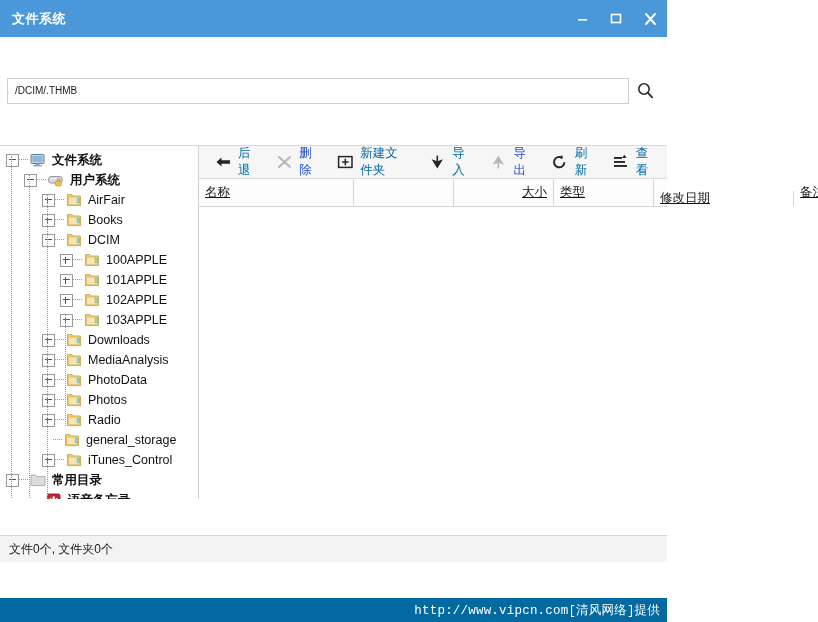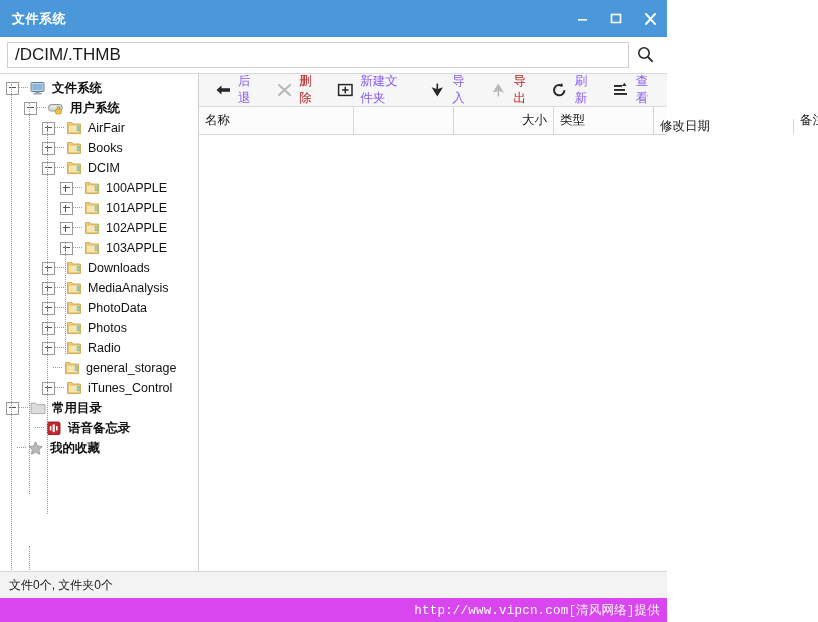--- a/index.html
+++ b/index.html
@@ -7,21 +7,21 @@
     width: 818px; height: 622px;
     overflow: hidden;
     background: #ffffff;
     font-family: "Liberation Sans", "DejaVu Sans", sans-serif;
     -webkit-font-smoothing: antialiased;
   }
   .app {
     position: relative;
     width: 667px; height: 622px;
     background: #ffffff;
-    display: flex; flex-direction: column;
+    display: flex; flex-direction: column; gap: 36px;
   }
 
   
   .titlebar {
     height: 37px;
     background: #4a97d9;
     display: flex; align-items: center;
     flex: 0 0 auto;
     position: relative;
   }
@@ -55,21 +55,21 @@
     border-bottom: 1px solid #ffffff;
   }
   .path-input {
     flex: 1 1 auto;
     height: 26px;
     border: 1px solid #cfcfcf;
     background: #ffffff;
     display: flex; align-items: center;
     padding: 0 7px;
     box-sizing: border-box;
-    font-size: 17px;
+    font-size: 10px;
     color: #1a1a1a;
     font-family: "Liberation Sans", sans-serif;
   }
   .search-btn {
     width: 32px; height: 28px;
     display: flex; align-items: center; justify-content: center;
     cursor: default;
   }
 
   
@@ -160,26 +160,26 @@
     display: flex; align-items: center;
     padding-left: 9px;
     box-sizing: border-box;
   }
   .tbtn {
     display: flex; align-items: center;
     height: 26px;
     padding: 0 8px 0 4px;
     margin-right: 6px;
     font-size: 12.5px;
-    color: #8b5cf6;
+    color: #0369a1;
     cursor: default;
     border: 1px solid transparent;
     border-radius: 2px;
   }
-  .tbtn.disabled { color: #b91c1c; }
+  .tbtn.disabled { color: #1d4ed8; }
   .tbtn .tbico {
     width: 20px; height: 18px;
     margin-right: 5px;
     display: flex; align-items: center; justify-content: center;
     flex: 0 0 20px;
   }
 
   
   .colhdr {
     height: 27px;
@@ -192,20 +192,21 @@
     position: relative;
   }
   .col {
     display: flex; align-items: center;
     box-sizing: border-box;
     padding: 0 6px;
     border-right: 1px solid #d6d6d6;
     cursor: default;
     overflow: hidden;
     white-space: nowrap;
+    text-decoration: underline;
   }
   .col.right { justify-content: flex-end; }
   .colpad { flex: 1 1 auto; }
 
   
   .filelist {
     flex: 1 1 auto;
     background: #ffffff;
     min-height: 0;
     position: relative;
@@ -221,21 +222,21 @@
     padding-left: 9px;
     font-size: 12px;
     color: #1a1a1a;
     box-sizing: border-box;
   }
 
   
   .footer {
     height: 24px;
     flex: 0 0 24px;
-    background: #d946ef;
+    background: #0369a1;
     display: flex; align-items: center; justify-content: flex-end;
     padding-right: 7px;
     box-sizing: border-box;
   }
   .footer .url {
     color: #ffffff;
     font-size: 12.5px;
     font-family: "Liberation Mono", "DejaVu Sans Mono", monospace;
     letter-spacing: 0.2px;
   }

